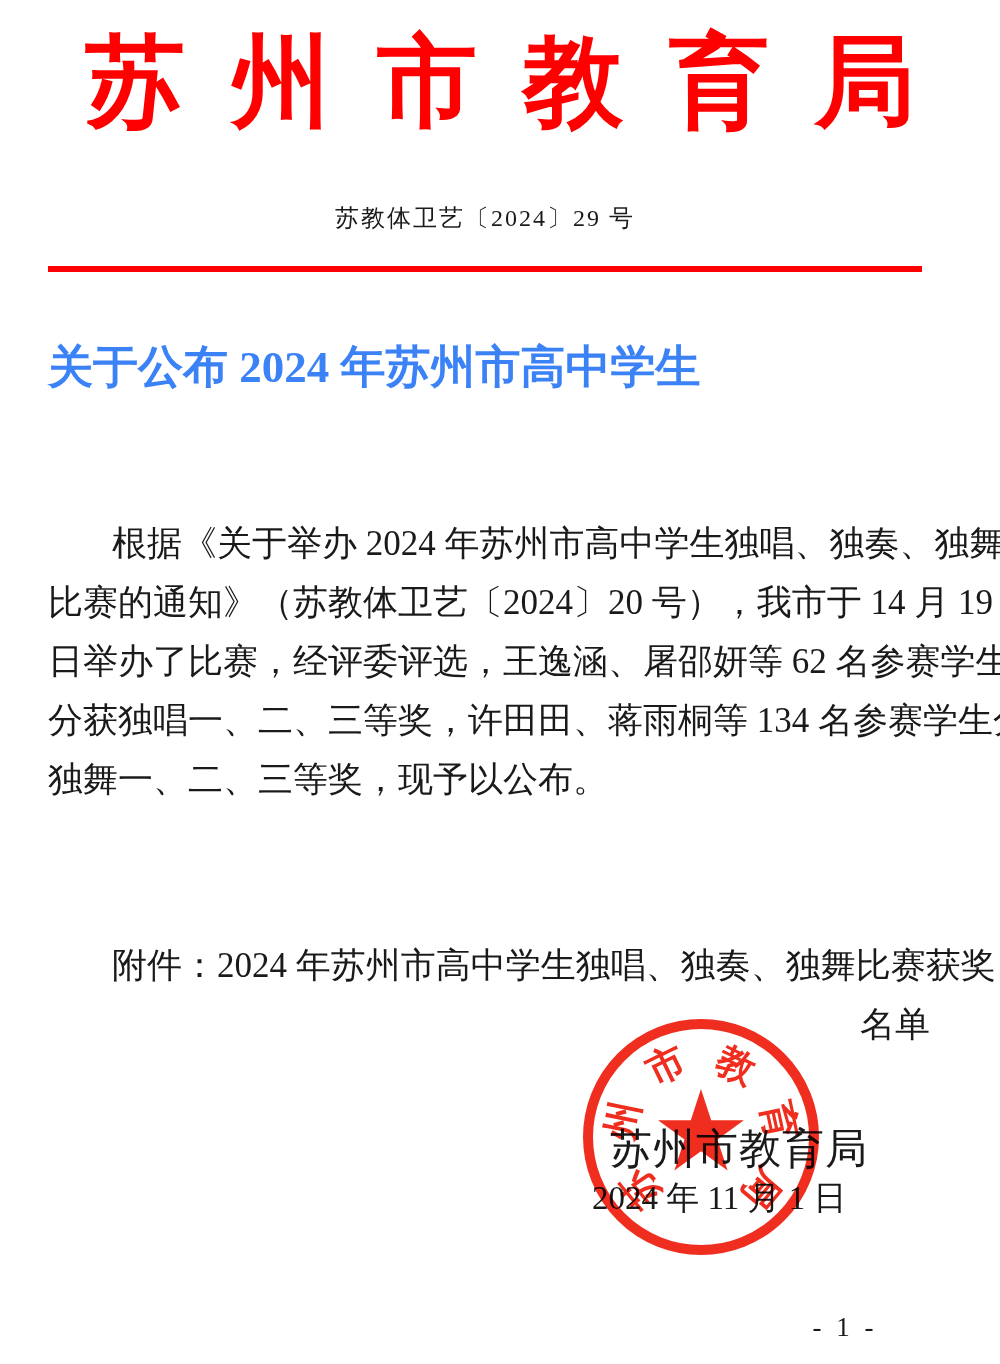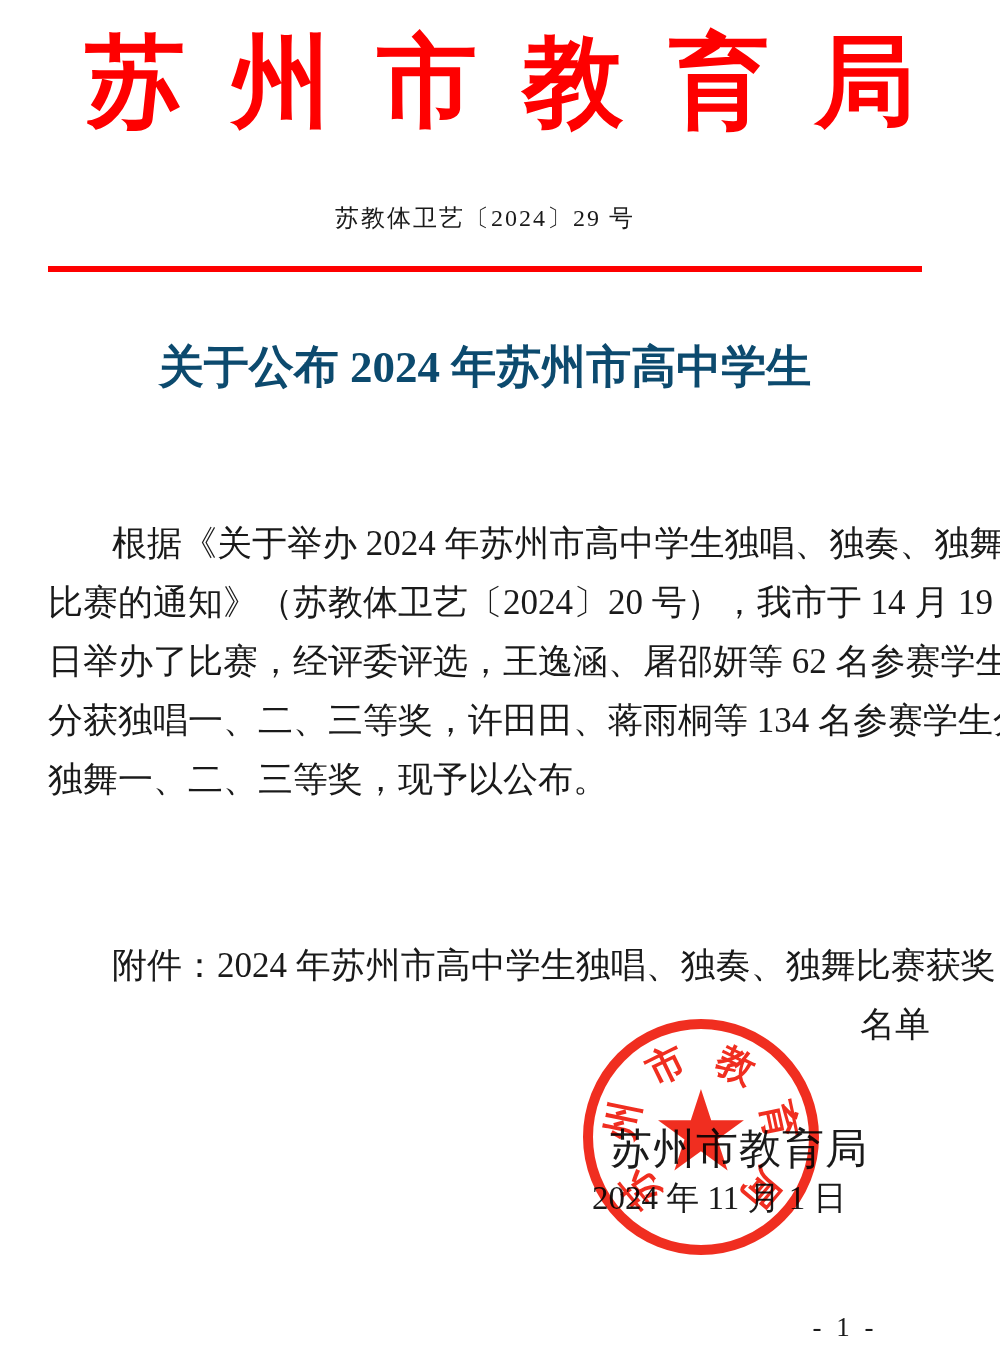--- a/index.html
+++ b/index.html
@@ -54,25 +54,24 @@
     height: 6px;
     background: #fe0000;
   }
 
   
   .title {
     position: absolute;
     left: 48px;
     top: 336px;
     width: 874px;
-    text-align: center;
     font-weight: bold;
     font-size: 45px;
     line-height: 62px;
-    color: #0c4a6e;
+    color: #3b82f6;
   }
   .title div { white-space: nowrap; }
 
   
   .body-text {
     position: absolute;
     left: 48px;
     top: 514px;
     width: 882px;
     font-size: 35px;

